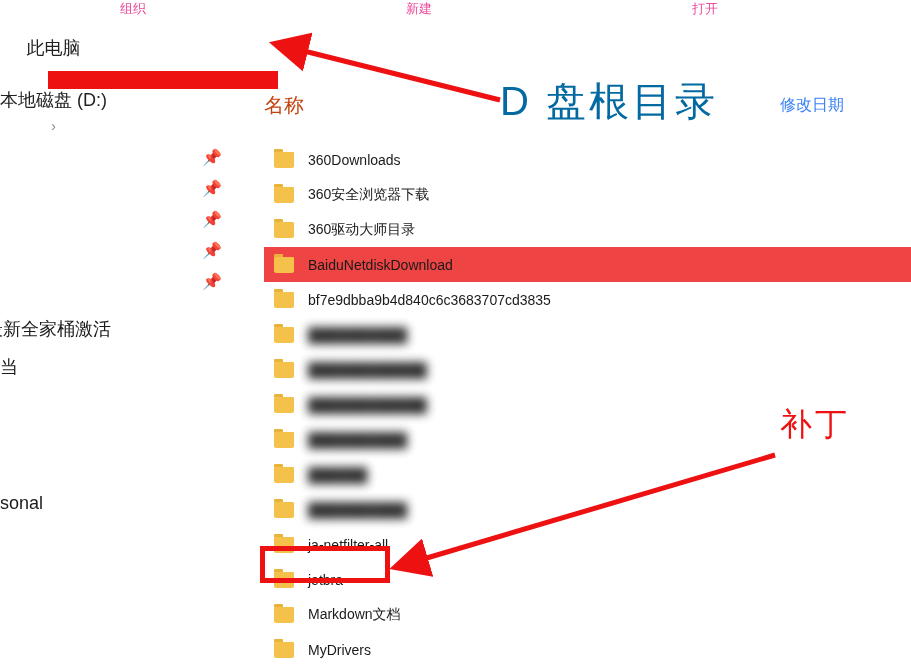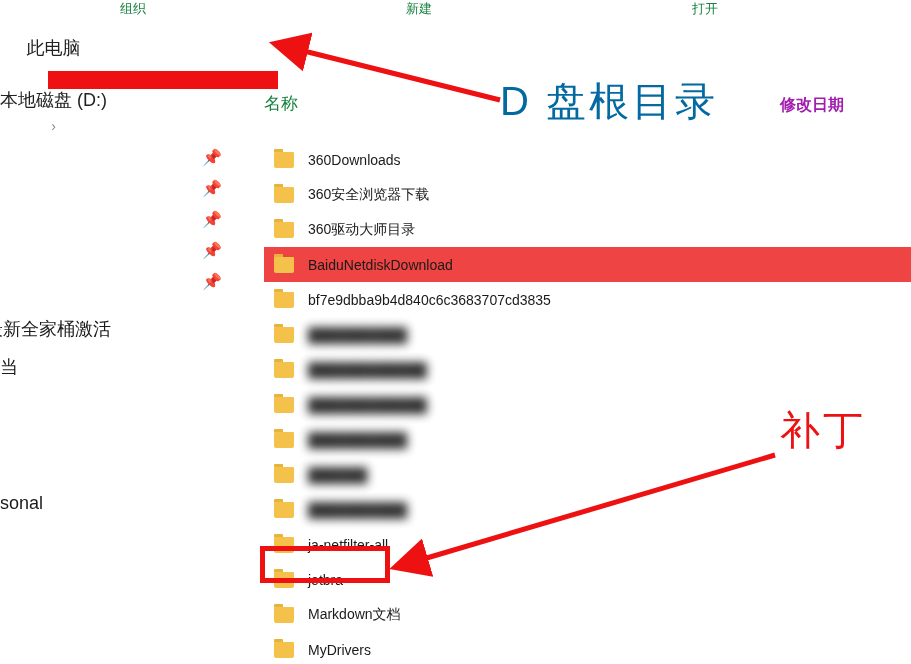--- a/index.html
+++ b/index.html
@@ -7,21 +7,21 @@
       width:911px; height:664px; overflow:hidden;
       font-family: "Microsoft YaHei", "Segoe UI", sans-serif;
       font-size:14px; background:#fff; color:#1a1a1a;
       position:relative;
     }
 
     
     .ribbon {
       position:absolute; top:0; left:0; right:0; height:24px;
       display:flex; gap:260px; padding-left:120px;
-      color:#15803d; font-size:13px;
+      color:#ec4899; font-size:13px;
     }
 
     
     .breadcrumb {
       position:absolute; top:36px; left:0;
       display:flex; align-items:center; gap:6px;
       font-size:18px; color:#222;flex-direction:column;
     }
     .crumb-chevron { color:#888; font-size:14px; padding:0 4px; }
 
@@ -37,22 +37,22 @@
       display:flex; flex-direction:column; gap:12px;
     }
     .sidebar-pins .pin { color:#777; font-size:16px; }
 
     
     .side-item1 { position:absolute; top:317px; left:-30px; font-size:18px; }
     .side-item2 { position:absolute; top:355px; left:0; font-size:18px; }
     .side-item3 { position:absolute; top:493px; left:0; font-size:18px; }
 
     
-    .col-name-hdr { position:absolute; top:92px; left:264px; color:#15803d; font-size:17px; }
-    .col-date-hdr { position:absolute; top:95px; left:780px; color:#a21caf; font-size:16px;font-weight:bold; }
+    .col-name-hdr { position:absolute; top:92px; left:264px; color:#c2410c; font-size:20px; }
+    .col-date-hdr { position:absolute; top:95px; left:780px; color:#3b82f6; font-size:16px; }
 
     
     .file-list {
       position:absolute; top:142px; left:264px; right:0;
       display:flex; flex-direction:column;
     }
     .row {
       display:flex; align-items:center;
       height:35px; padding-left:10px;
     }
@@ -83,21 +83,21 @@
       border:5px solid #e11;
     }
 
     
     .anno1 {
       position:absolute; top:74px; left:500px;
       color:#0369a1; font-size:40px; font-weight:500; letter-spacing:3px;
     }
     .anno2 {
       position:absolute; top:403px; left:780px;
-      color:#e11; font-size:40px; font-weight:500; letter-spacing:3px;
+      color:#e11; font-size:32px; font-weight:500; letter-spacing:3px;
     }
 
     
     svg.overlay { position:absolute; top:0; left:0; pointer-events:none; }
   </style>
 </head>
 <body>
 
 <div class="ribbon">
   <span>组织</span>

